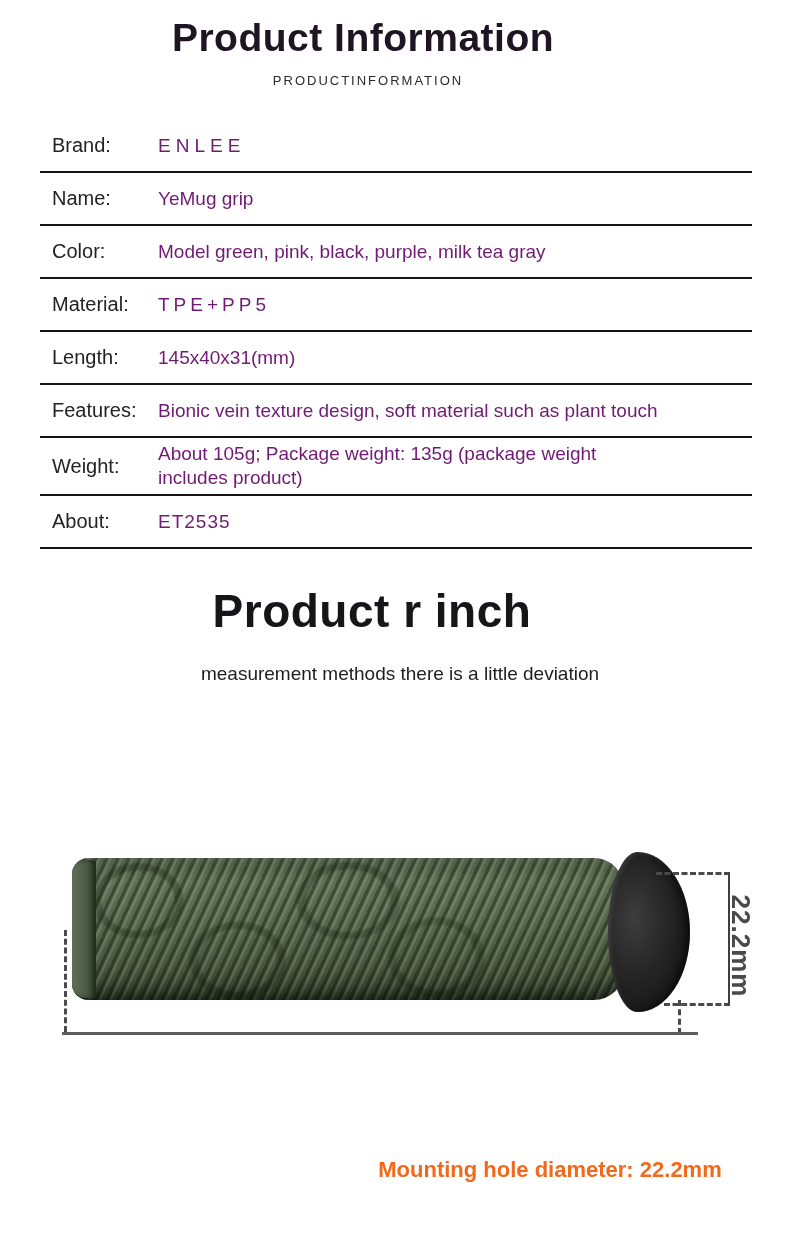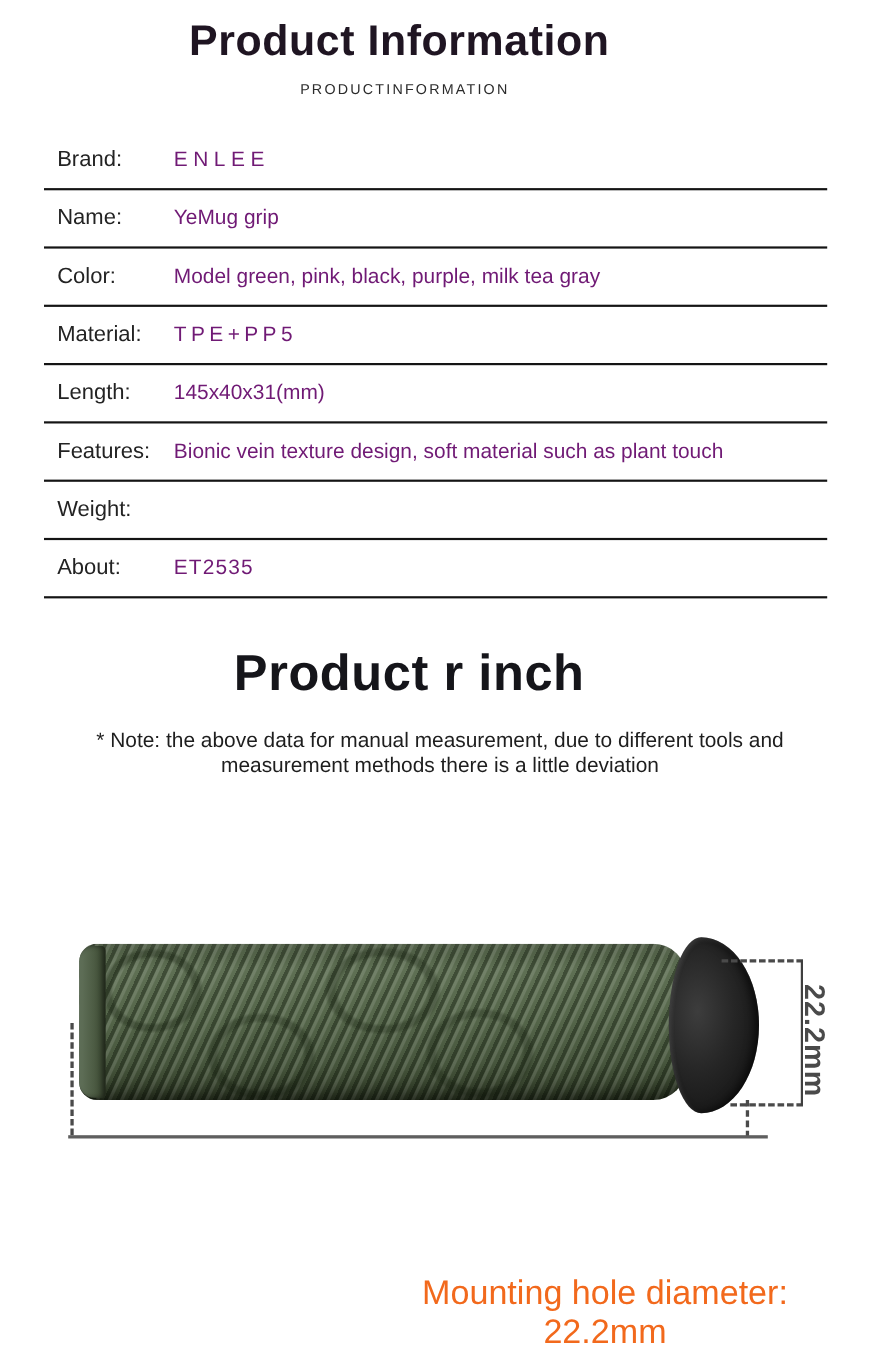--- a/index.html
+++ b/index.html
@@ -75,21 +75,21 @@
     font-size:27px;font-weight:700;color:var(--dim-text,#4a4a4a);}
   .dia-top{left:656px;top:42px;width:74px;}
   .dia-bottom{left:664px;top:173px;width:66px;}
   .dia-line{position:absolute;left:728px;top:43px;height:132px;border-left:2px solid #3f3f3f;width:0;}
   .dia-label{position:absolute;left:756px;top:52px;width:128px;text-align:center;
     font-size:26px;font-weight:700;color:var(--dim-text,#4a4a4a);
     transform:rotate(90deg);transform-origin:0 0;letter-spacing:1px;}
 
   
   .mount-note{position:absolute;top:1157px;left:340px;width:420px;text-align:center;
-    font-size:31px;font-weight:400;color:var(--accent-orange,#f2691c);}
+    font-size:22px;font-weight:700;color:var(--accent-orange,#f2691c);}
 </style>
 </head>
 <body>
 
 <div id="screen">
 
   <div class="page-title">Product Information</div>
   <div class="page-subtitle">PRODUCTINFORMATION</div>
 
   <div class="spec-table">
@@ -112,30 +112,30 @@
     <div class="spec-row">
       <div class="spec-label">Length:</div>
       <div class="spec-value">145x40x31(mm)</div>
     </div>
     <div class="spec-row">
       <div class="spec-label">Features:</div>
       <div class="spec-value">Bionic vein texture design, soft material such as plant touch</div>
     </div>
     <div class="spec-row">
       <div class="spec-label">Weight:</div>
+      <div class="spec-value narrow">About 105g; Package weight: 135g (package weight includes product)</div>
     </div>
     <div class="spec-row">
       <div class="spec-label">About:</div>
       <div class="spec-value sp-sm">ET2535</div>
     </div>
   </div>
 
   <div class="size-title">Product r inch</div>
   <div class="size-note">
-    <div>* Note: the above data for manual measurement, due to different tools and</div>
     <div>measurement methods there is a little deviation</div>
   </div>
 
   <div class="grip-figure">
     <div class="grip-body"></div>
     <div class="grip-left-cap"></div>
     <div class="grip-end-cap"></div>
 
     <div class="dash-v ext-left"></div>
     <div class="dash-v ext-right"></div>

